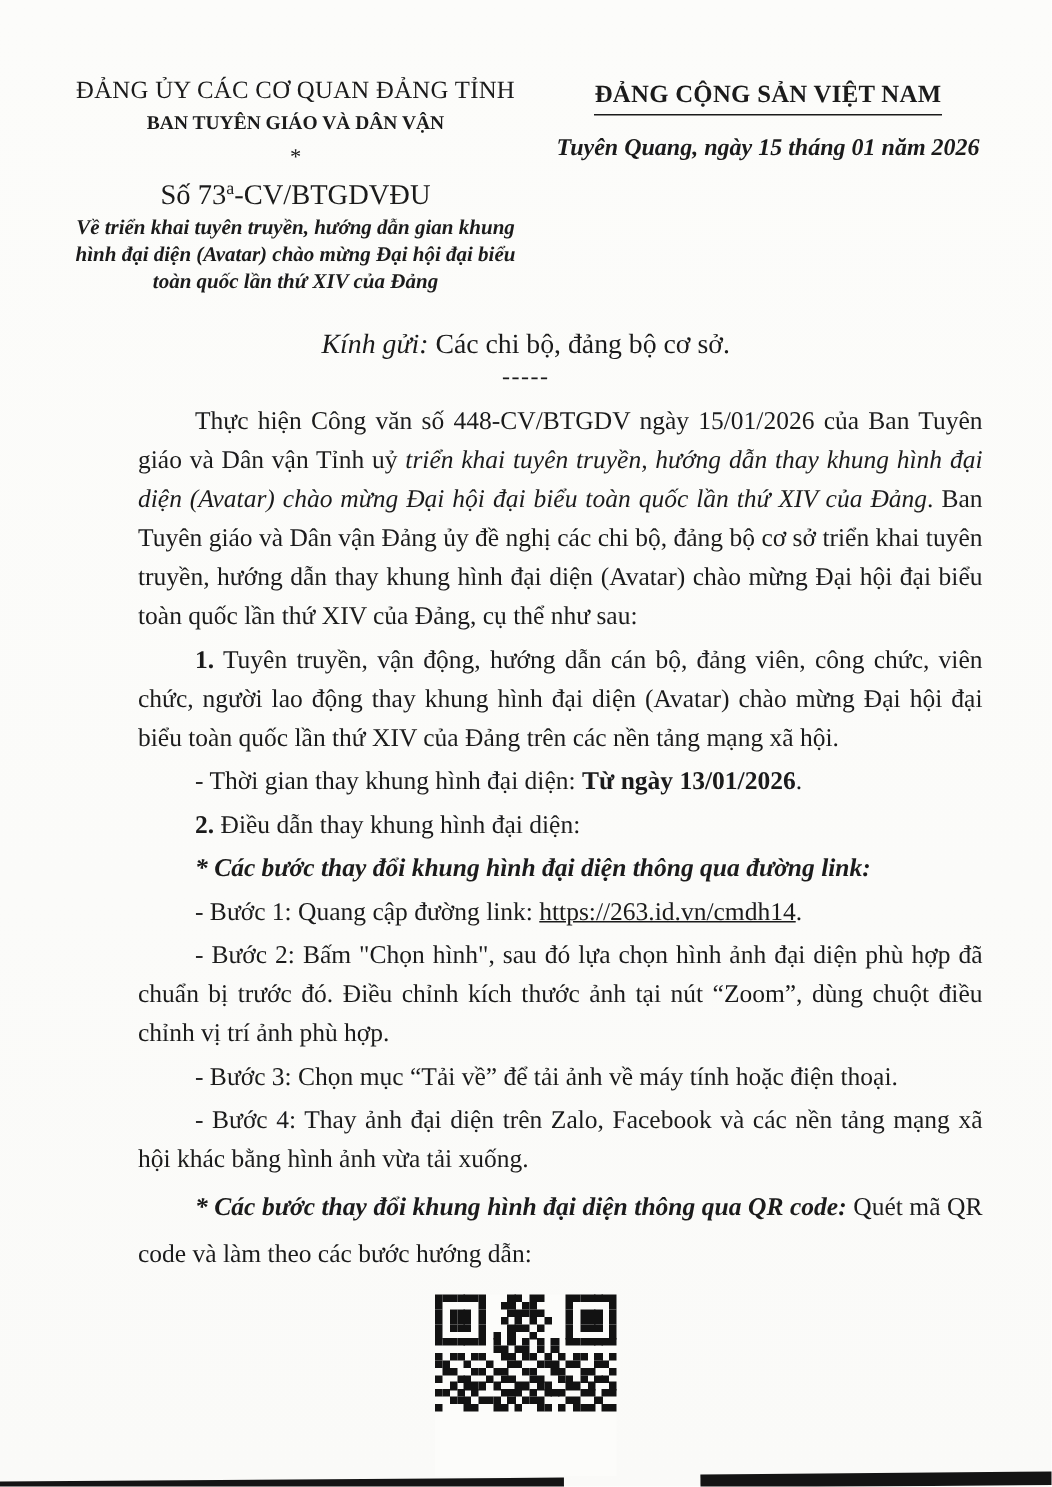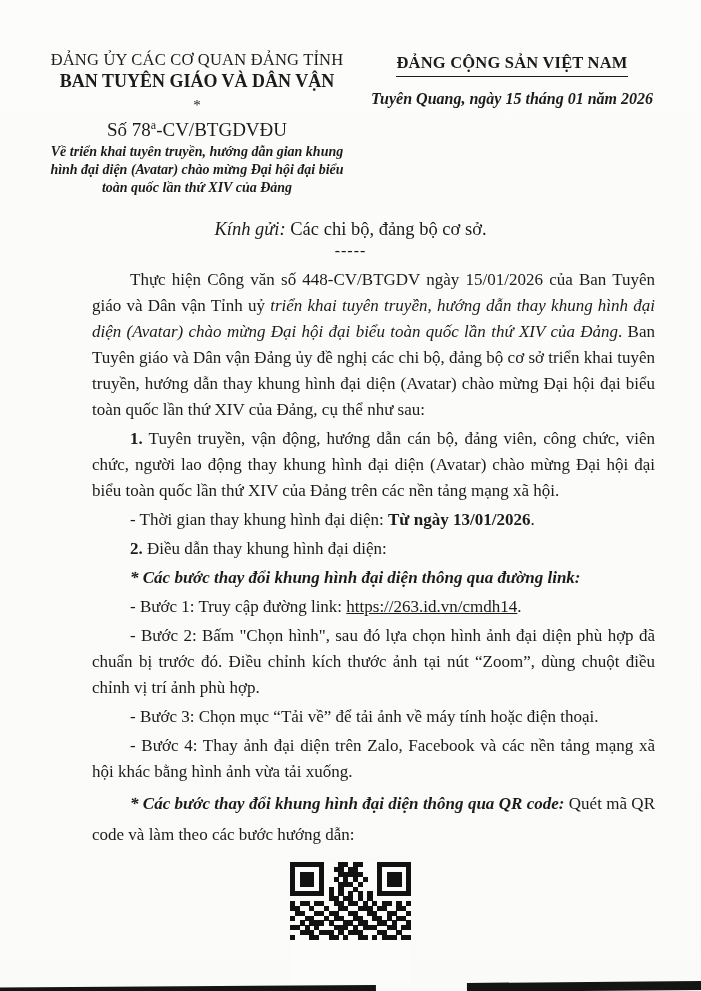--- a/index.html
+++ b/index.html
@@ -11,21 +11,21 @@
     font-family:"Liberation Serif", serif;
     overflow:hidden;
   }
   
   .header{
     display:flex;justify-content:space-between;
     padding:50px 38px 0 34px;
   }
   .hdr-left{width:326px;text-align:center;}
   .org-parent{font-size:16.5px;letter-spacing:.2px;line-height:20px;}
-  .org-name{font-size:18px;font-weight:bold;line-height:21px;margin-top:1px;}
+  .org-name{font-size:13px;font-weight:bold;line-height:21px;margin-top:1px;}
   .star{font-size:15px;line-height:16px;margin-top:5px;}
   .doc-number{font-size:19px;line-height:22px;margin-top:1px;}
   .doc-number sup{font-size:12px;}
   .doc-subject{
     font-size:14px;font-weight:bold;font-style:italic;
     line-height:18px;margin-top:2px;padding:0 8px;
   }
   .hdr-right{width:302px;text-align:center;padding-top:3px;}
   .national-header{
     display:inline-block;font-size:16.5px;font-weight:bold;
@@ -63,21 +63,21 @@
 </head>
 <body>
 
 <div class="page">
 
   <div class="header">
     <div class="hdr-left">
       <div class="org-parent">ĐẢNG ỦY CÁC CƠ QUAN ĐẢNG TỈNH</div>
       <div class="org-name">BAN TUYÊN GIÁO VÀ DÂN VẬN</div>
       <div class="star">*</div>
-      <div class="doc-number"><span>Số 78</span><sup>a</sup><span>-CV/BTGDVĐU</span></div>
+      <div class="doc-number"><span>Số 73</span><sup>a</sup><span>-CV/BTGDVĐU</span></div>
       <div class="doc-subject">Về triển khai tuyên truyền, hướng dẫn gian khung hình đại diện (Avatar) chào mừng Đại hội đại biểu toàn quốc lần thứ XIV của Đảng</div>
     </div>
     <div class="hdr-right">
       <div>
         <span class="national-header">ĐẢNG CỘNG SẢN VIỆT NAM</span>
       </div>
       <div class="place-date">Tuyên Quang, ngày 15 tháng 01 năm 2026</div>
     </div>
   </div>
 
@@ -85,21 +85,21 @@
     <span class="lbl">Kính gửi:</span><span> Các chi bộ, đảng bộ cơ sở.</span>
   </div>
   <div class="divider">-----</div>
 
   <div class="body">
     <p><span>Thực hiện Công văn số 448-CV/BTGDV ngày 15/01/2026 của Ban Tuyên giáo và Dân vận Tỉnh uỷ </span><span class="i">triển khai tuyên truyền, hướng dẫn thay khung hình đại diện (Avatar) chào mừng Đại hội đại biểu toàn quốc lần thứ XIV của Đảng</span><span>. Ban Tuyên giáo và Dân vận Đảng ủy đề nghị các chi bộ, đảng bộ cơ sở triển khai tuyên truyền, hướng dẫn thay khung hình đại diện (Avatar) chào mừng Đại hội đại biểu toàn quốc lần thứ XIV của Đảng, cụ thể như sau:</span></p>
     <p><span class="b">1.</span><span> Tuyên truyền, vận động, hướng dẫn cán bộ, đảng viên, công chức, viên chức, người lao động thay khung hình đại diện (Avatar) chào mừng Đại hội đại biểu toàn quốc lần thứ XIV của Đảng trên các nền tảng mạng xã hội.</span></p>
     <p><span>- Thời gian thay khung hình đại diện: </span><span class="b">Từ ngày 13/01/2026</span><span>.</span></p>
     <p><span class="b">2.</span><span> Điều dẫn thay khung hình đại diện:</span></p>
     <p><span class="b i">* Các bước thay đổi khung hình đại diện thông qua đường link:</span></p>
-    <p><span>- Bước 1: Truy cập đường link: </span><span class="u">https://263.id.vn/cmdh14</span><span>.</span></p>
+    <p><span>- Bước 1: Quang cập đường link: </span><span class="u">https://263.id.vn/cmdh14</span><span>.</span></p>
     <p><span>- Bước 2: Bấm "Chọn hình", sau đó lựa chọn hình ảnh đại diện phù hợp đã chuẩn bị trước đó. Điều chỉnh kích thước ảnh tại nút “Zoom”, dùng chuột điều chỉnh vị trí ảnh phù hợp.</span></p>
     <p><span>- Bước 3: Chọn mục “Tải về” để tải ảnh về máy tính hoặc điện thoại.</span></p>
     <p><span>- Bước 4: Thay ảnh đại diện trên Zalo, Facebook và các nền tảng mạng xã hội khác bằng hình ảnh vừa tải xuống.</span></p>
     <p class="wide"><span class="b i">* Các bước thay đổi khung hình đại diện thông qua QR code:</span><span> Quét mã QR code và làm theo các bước hướng dẫn:</span></p>
   </div>
 
   <div class="qr-wrap">
     <div class="qr" id="qr-code" style="height: 121px; width: 121px;">
         <div style="left: 0px; top: 0px; height: 5.14px; width: 5.14px; background: rgb(18, 18, 18);"></div>
         <div style="left: 4.84px; top: 0px; height: 5.14px; width: 5.14px; background: rgb(18, 18, 18);"></div>

